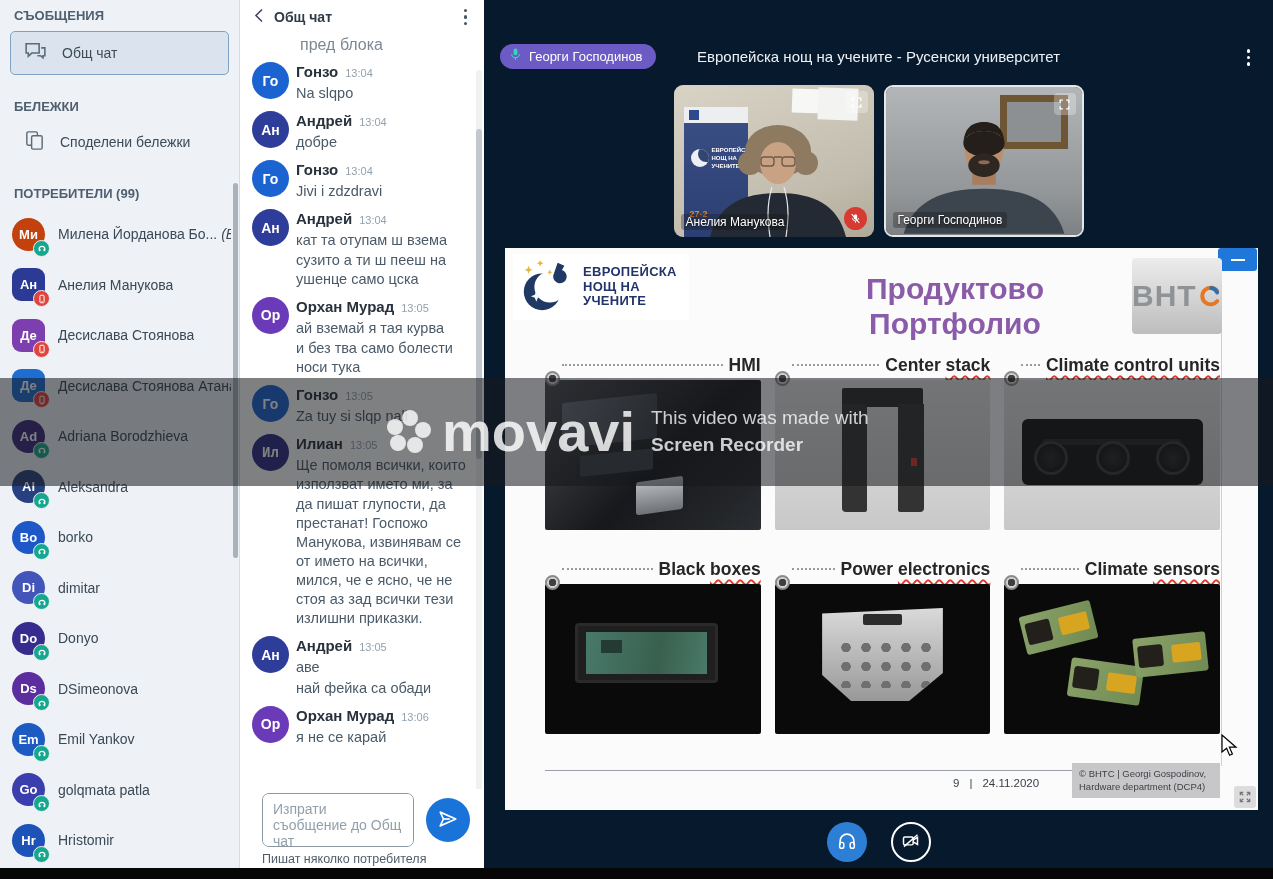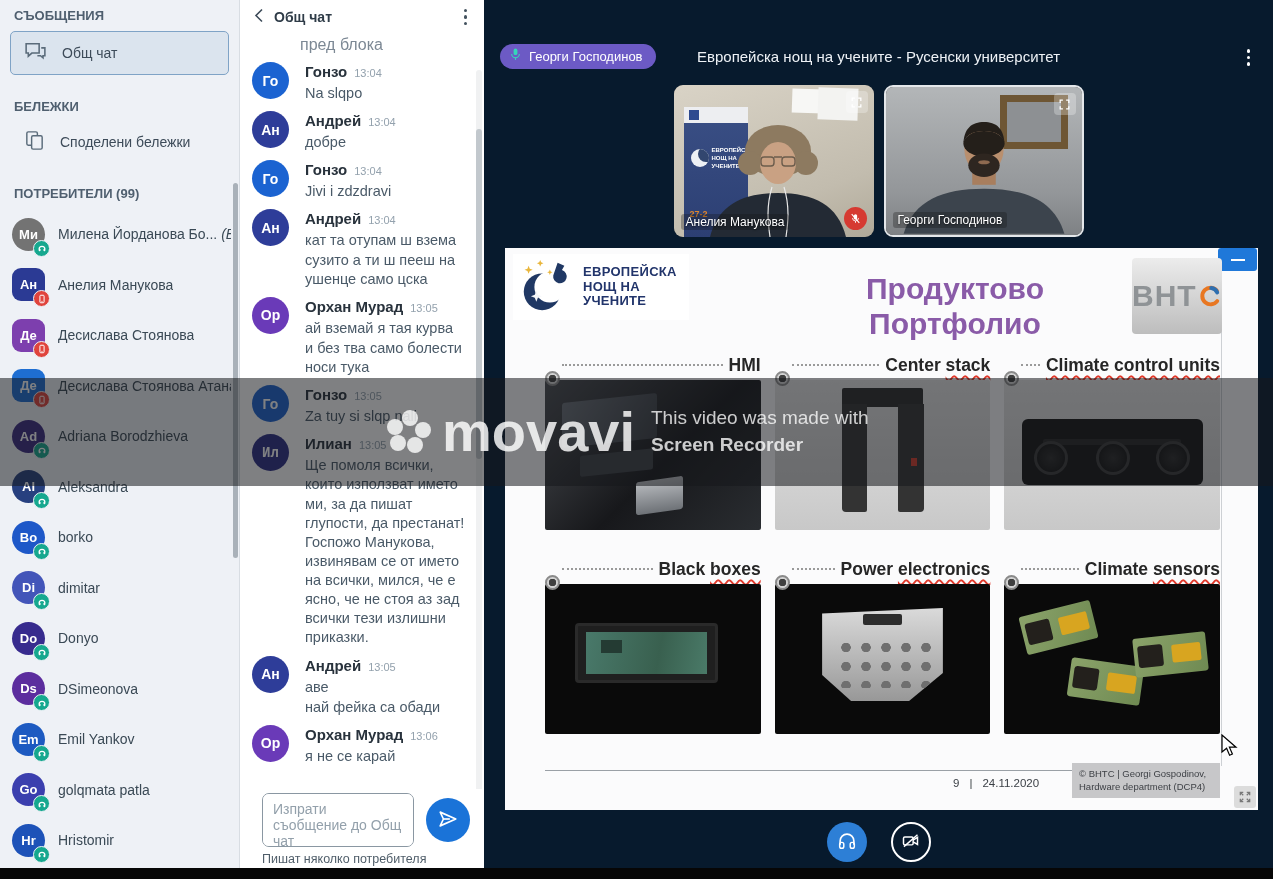--- a/index.html
+++ b/index.html
@@ -32,21 +32,21 @@
   .sb-scroll{position:absolute;right:1px;top:183px;width:5px;height:375px;background:#a9b1b9;border-radius:3px;}
 
   
   .chat{position:absolute;left:240px;top:0;width:244px;height:100%;background:#fff;display:flex;flex-direction:column;}
   .chat-header{height:34px;display:flex;align-items:center;padding:0 14px;gap:10px;flex-shrink:0;}
   .chat-title{font-size:14px;font-weight:600;color:#2f3c48;flex:1;}
   .dots{display:flex;flex-direction:column;gap:3px;cursor:pointer;padding:3px;}
   .dots i{width:3.5px;height:3.5px;border-radius:50%;background:#43525e;}
   .chat-msgs{flex:1;overflow:hidden;padding:2px 14px 0 12px;position:relative;}
   .partial-msg{font-size:16px;color:#7c8894;margin:0 0 8px 48px;}
-  .msg{display:flex;gap:16px;margin-bottom:8px;}
+  .msg{display:flex;gap:7px;margin-bottom:8px;}
   .msg-avatar{width:37px;height:37px;font-size:14px;}
   .msg-head{line-height:20px;white-space:nowrap;}
   .msg-author{font-weight:700;font-size:15px;color:#28323c;}
   .msg-time{font-size:11px;color:#93a1ad;margin-left:7px;}
   .msg-text{font-size:14.5px;color:#4a5a68;line-height:1.32;margin-top:1px;}
   .msg-text2{}
   .msg-text2:empty{display:none;}
   .chat-scroll-track{position:absolute;right:2px;top:36px;width:6px;height:790px;background:#f0f1f2;border-radius:3px;}
   .chat-scroll-thumb{position:absolute;right:2px;top:95px;width:6px;height:330px;background:#c2c8cd;border-radius:3px;}
   .chat-input-row{display:flex;align-items:center;gap:12px;padding:4px 14px 2px 22px;flex-shrink:0;}
@@ -195,21 +195,21 @@
           </svg>
       </span>
       <span class="sb-item-label">Споделени бележки</span>
     </div>
 
     <div class="sb-title mt24">ПОТРЕБИТЕЛИ (99)</div>
 
     <div class="users">
 
         <div class="user-row">
-          <div class="avatar round" style="background: #737373;">
+          <div class="avatar round" style="background: #c2410c;">
             <span>Ми</span>
             <span class="badge listen">
               <svg class="g-listen" width="10" height="10" viewBox="0 0 24 24">
                 <path d="M5 15a7 7 0 0 1 14 0" stroke="#fff" stroke-width="3" fill="none"></path>
                 <rect x="4" y="13.5" width="4.5" height="6.5" rx="2" fill="#fff"></rect>
                 <rect x="15.5" y="13.5" width="4.5" height="6.5" rx="2" fill="#fff"></rect>
               </svg>
 
             </span>
           </div>

